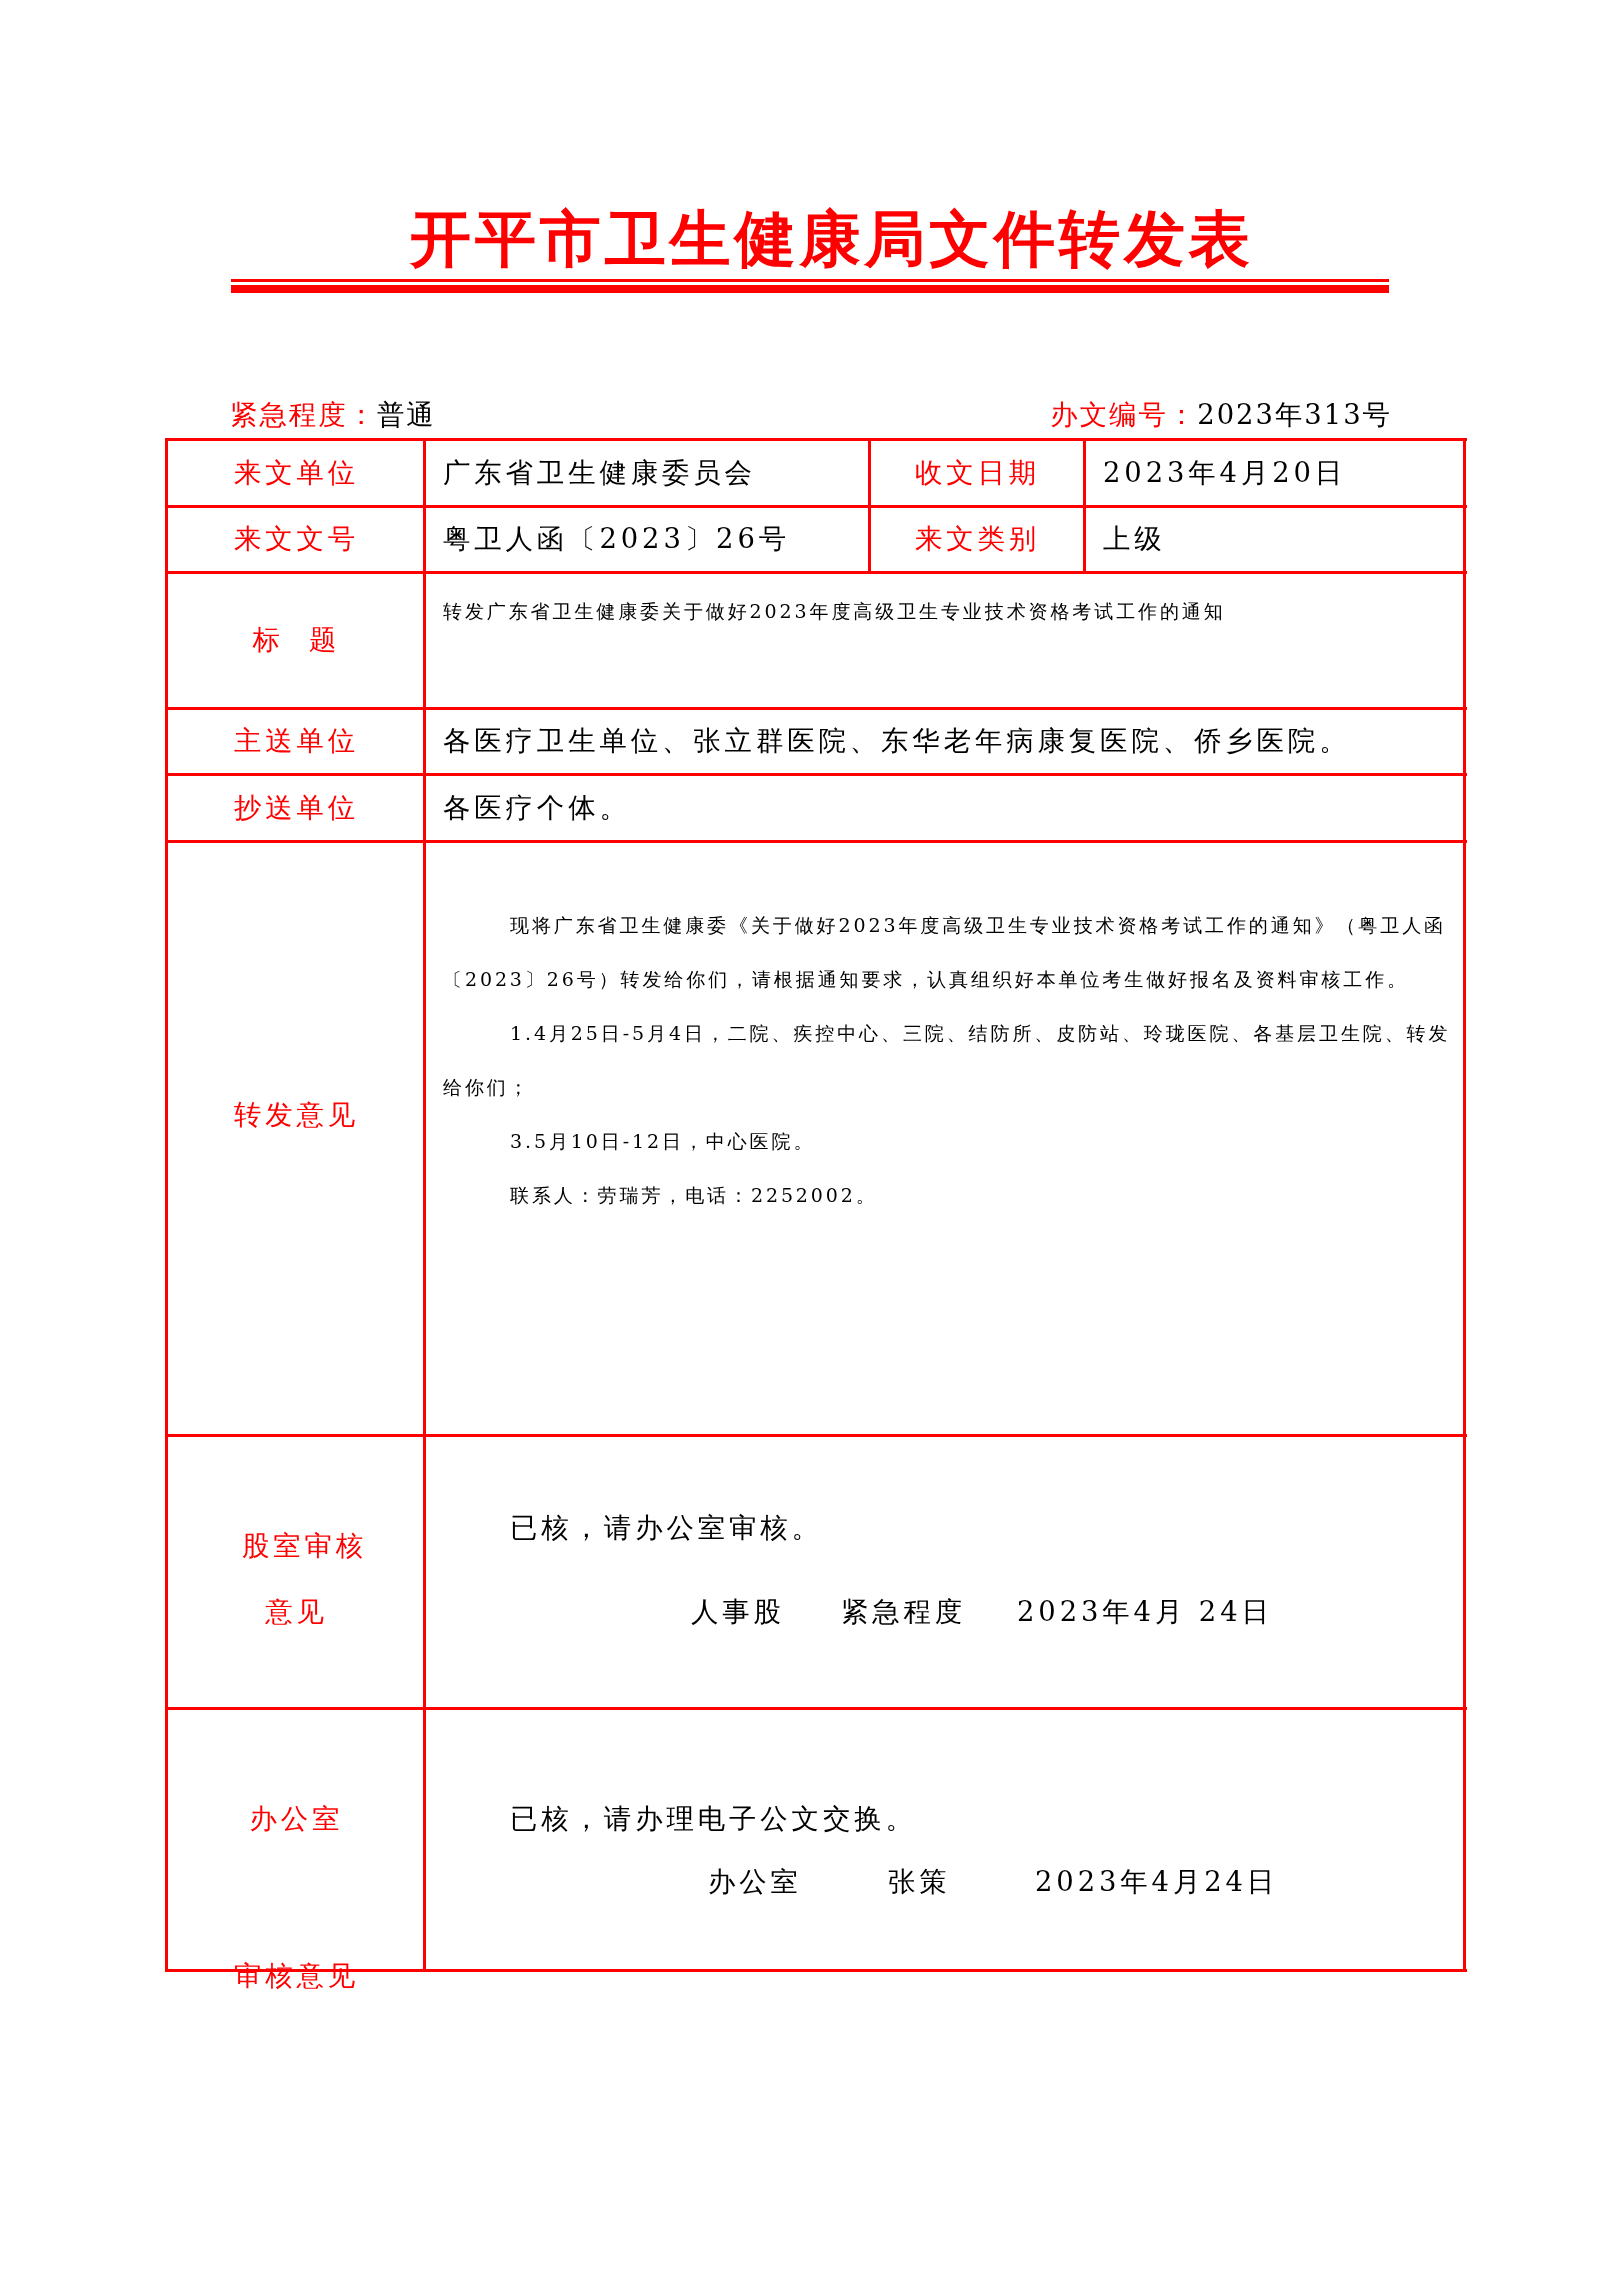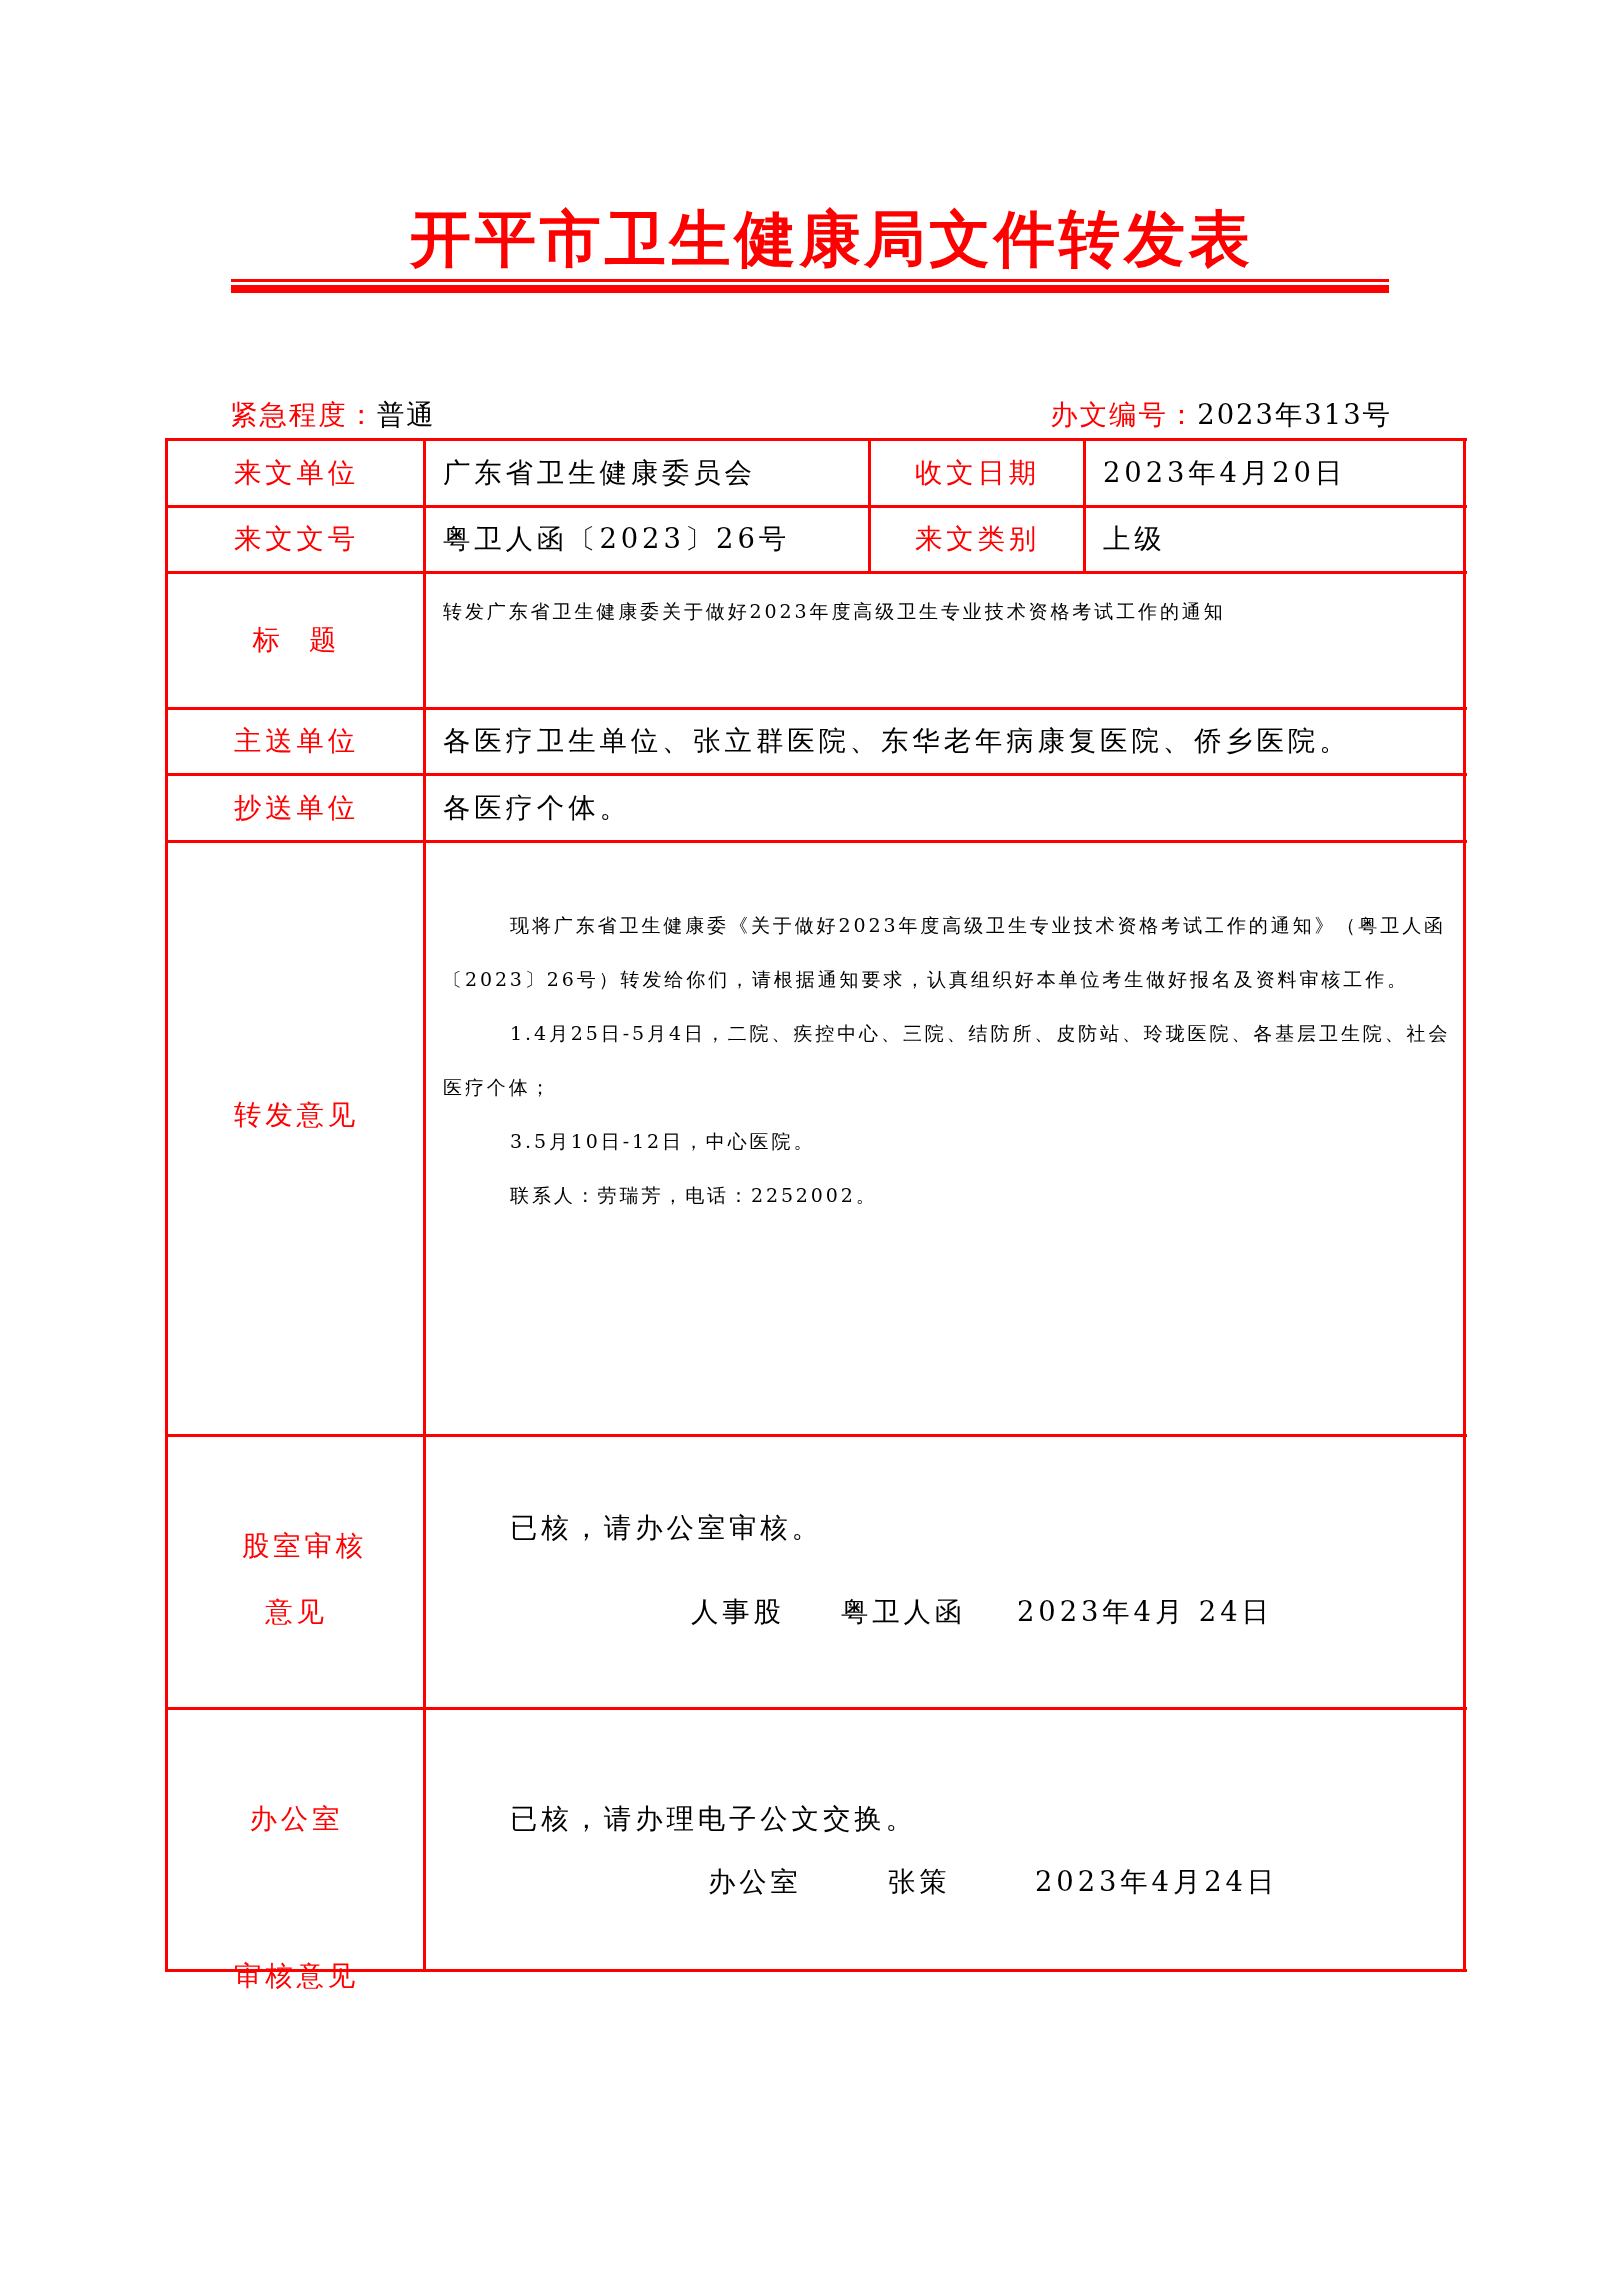--- a/index.html
+++ b/index.html
@@ -70,30 +70,30 @@
 
   <div class="cell-text label" style="left:168px; width:257px; top:724px;">主送单位</div>
   <div class="cell-text" style="left:443px; top:724px;">各医疗卫生单位、张立群医院、东华老年病康复医院、侨乡医院。</div>
 
   <div class="cell-text label" style="left:168px; width:257px; top:791px;">抄送单位</div>
   <div class="cell-text" style="left:443px; top:791px;">各医疗个体。</div>
 
   <div class="cell-text label" style="left:168px; width:257px; top:1098px;">转发意见</div>
   <div class="cell-text body-text" style="left:443px; width:1010px; top:898px;">
     <p class="para indent">现将广东省卫生健康委《关于做好2023年度高级卫生专业技术资格考试工作的通知》（粤卫人函〔2023〕26号）转发给你们，请根据通知要求，认真组织好本单位考生做好报名及资料审核工作。</p>
-    <p class="para indent">1.4月25日-5月4日，二院、疾控中心、三院、结防所、皮防站、玲珑医院、各基层卫生院、社会医疗个体；</p>
+    <p class="para indent">1.4月25日-5月4日，二院、疾控中心、三院、结防所、皮防站、玲珑医院、各基层卫生院、转发给你们；</p>
     <p class="para indent">3.5月10日-12日，中心医院。</p>
     <p class="para indent">联系人：劳瑞芳，电话：2252002。</p>
   </div>
 
   <div class="cell-text label" style="left:168px; width:257px; top:1529px;padding-left:8px;">股室审核</div>
   <div class="cell-text label" style="left:168px; width:257px; top:1595px;">意见</div>
   <div class="cell-text" style="left:510px; top:1511px;">已核，请办公室审核。</div>
   <div class="cell-text" style="left:691px; top:1595px;">人事股</div>
-  <div class="cell-text" style="left:841px; top:1595px;">粤卫人函</div>
+  <div class="cell-text" style="left:841px; top:1595px;">紧急程度</div>
   <div class="cell-text" style="left:1017px; top:1595px;">2023年4月 24日</div>
 
   <div class="cell-text label" style="left:168px; width:257px; top:1802px;">办公室</div>
   <div class="cell-text label" style="left:168px; width:257px; top:1961px;font-family:Liberation Mono, monospace;">审核意见</div>
   <div class="cell-text" style="left:510px; top:1802px;">已核，请办理电子公文交换。</div>
   <div class="cell-text" style="left:708px; top:1865px;">办公室</div>
   <div class="cell-text" style="left:888px; top:1865px;">张策</div>
   <div class="cell-text" style="left:1035px; top:1865px;">2023年4月24日</div>
 </div>
 

